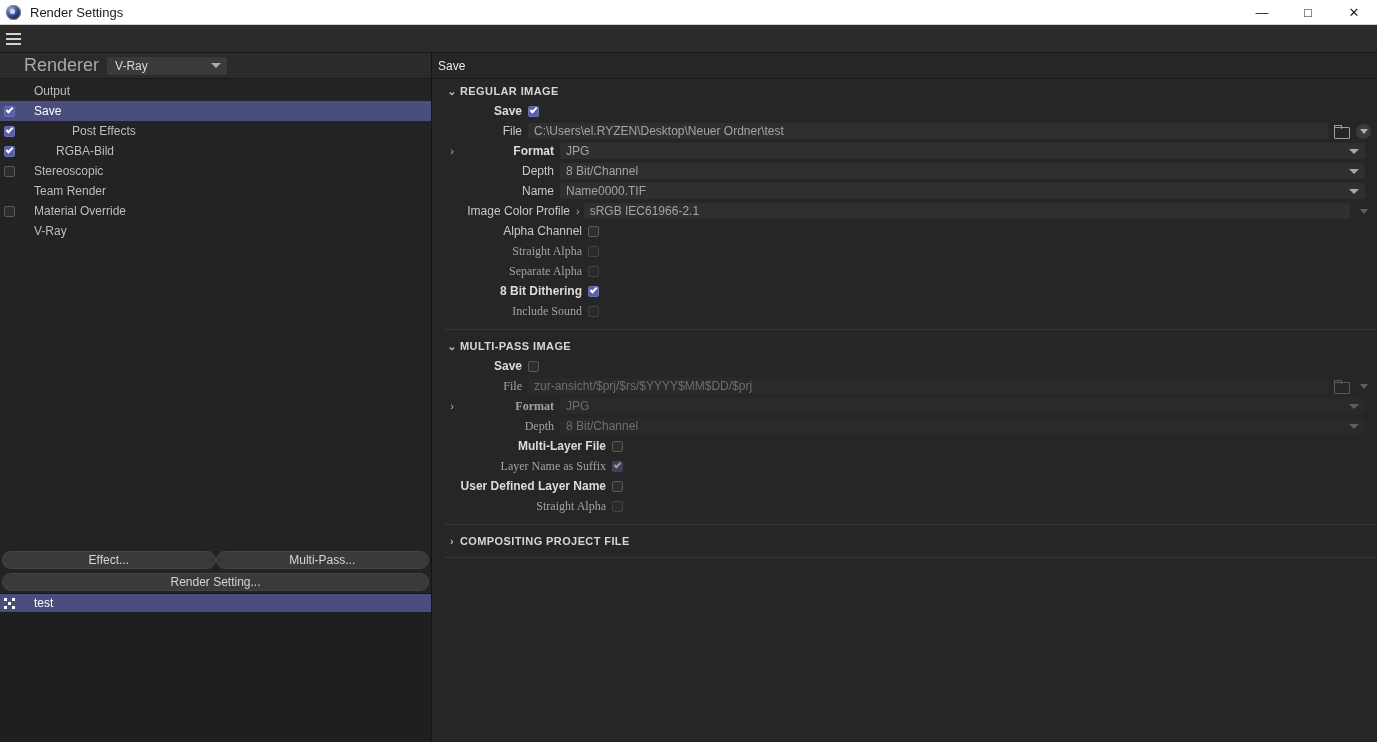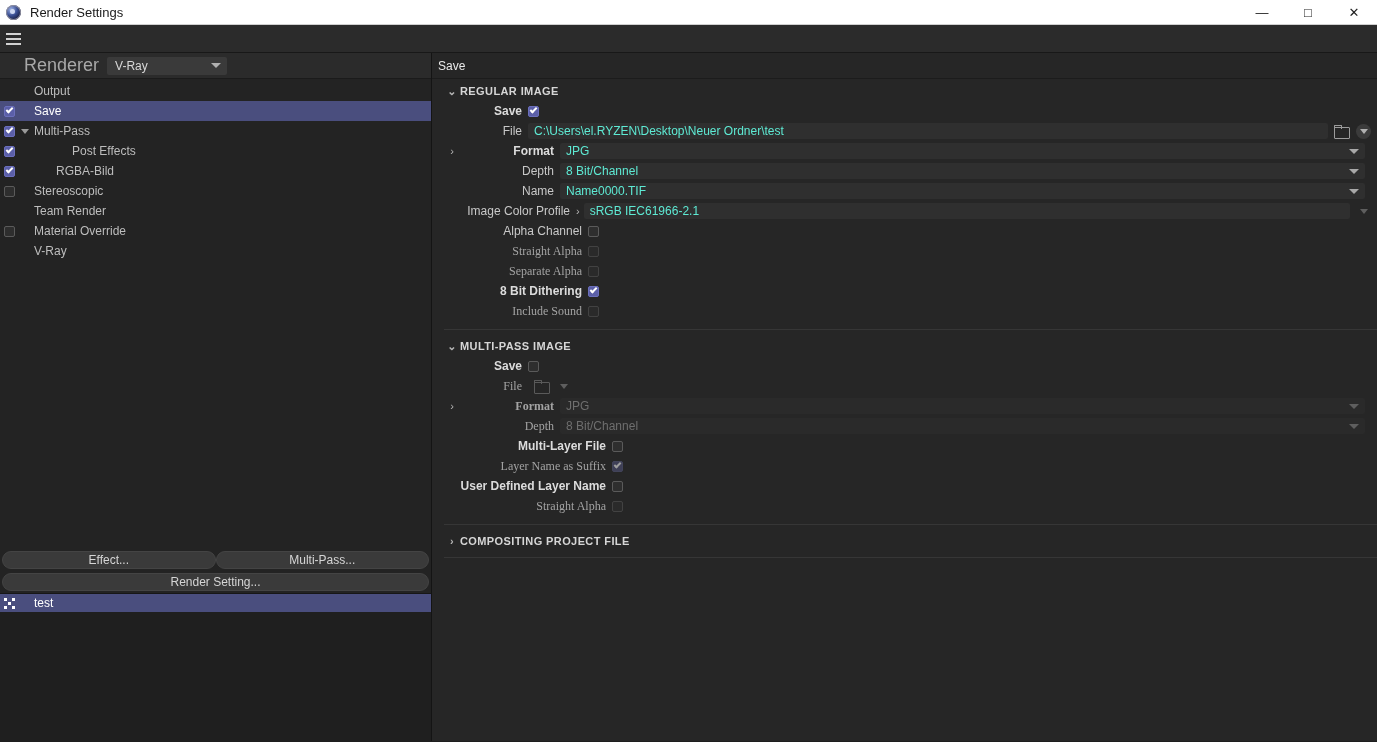--- a/index.html
+++ b/index.html
@@ -173,21 +173,21 @@
   }
   .plabel.bold { font-weight: bold; color: #dcdcdc; }
   .plabel.dim { color: #a3a3a3; font-family: Liberation Serif, serif; }
   .plabel.w-save { width: 68px; }
   .plabel.w-file { width: 68px; }
   .plabel.w-std  { width: 100px; }
 
   .field {
     background: #2f2f2f; height: 16px; border-radius: 2px;
     display: flex; align-items: center; padding: 0 6px;
-    font-size: 12px; color: #5eead4; position: relative;
+    font-size: 12px; color: #a3a3a3; position: relative;
   }
   .field.dimf { color: #6e6e6e; background: #2a2a2a; }
   .field .fcaret {
     position: absolute; right: 6px;
     width: 0; height: 0; border-left: 5px solid transparent;
     border-right: 5px solid transparent; border-top: 5px solid #a8a8a8;
   }
   .field.dimf .fcaret { border-top-color: #5e5e5e; }
 
   .icon-folder {
@@ -258,29 +258,20 @@
           <span class="tree-cb"></span>
           <span class="tree-twisty"></span>
           <span class="tree-label" style="margin-left: 0px;">Output</span>
         </div>
         <div class="tree-row selected">
           <span class="tree-cb">
             <span class="cb on"></span>
           </span>
           <span class="tree-twisty"></span>
           <span class="tree-label" style="margin-left: 0px;">Save</span>
-        </div>
-        <div class="tree-row">
-          <span class="tree-cb">
-            <span class="cb on"></span>
-          </span>
-          <span class="tree-twisty">
-            <span class="tw-down"></span>
-          </span>
-          <span class="tree-label" style="margin-left: 0px;">Multi-Pass</span>
         </div>
         <div class="tree-row">
           <span class="tree-cb">
             <span class="cb on"></span>
           </span>
           <span class="tree-twisty"></span>
           <span class="tree-label" style="margin-left: 38px;">Post Effects</span>
         </div>
         <div class="tree-row">
           <span class="tree-cb">
@@ -440,20 +431,21 @@
 
       <div class="prow">
         <span class="twist empty">›</span>
         <span class="plabel bold w-save">Save</span>
         <span class="cb"></span>
       </div>
 
       <div class="prow">
         <span class="twist empty">›</span>
         <span class="plabel dim w-file">File</span>
+        <span class="field dimf file-field-flex">zur-ansicht/$prj/$rs/$YYYY$MM$DD/$prj</span>
         <span class="icon-folder dimi"></span>
         <span class="round-caret dimi">
             <i></i>
           </span>
       </div>
 
       <div class="prow">
         <span class="twist">›</span>
         <span class="plabel bold dim w-std">Format</span>
         <span class="field dimf file-field-flex">JPG<i class="fcaret"></i></span>

